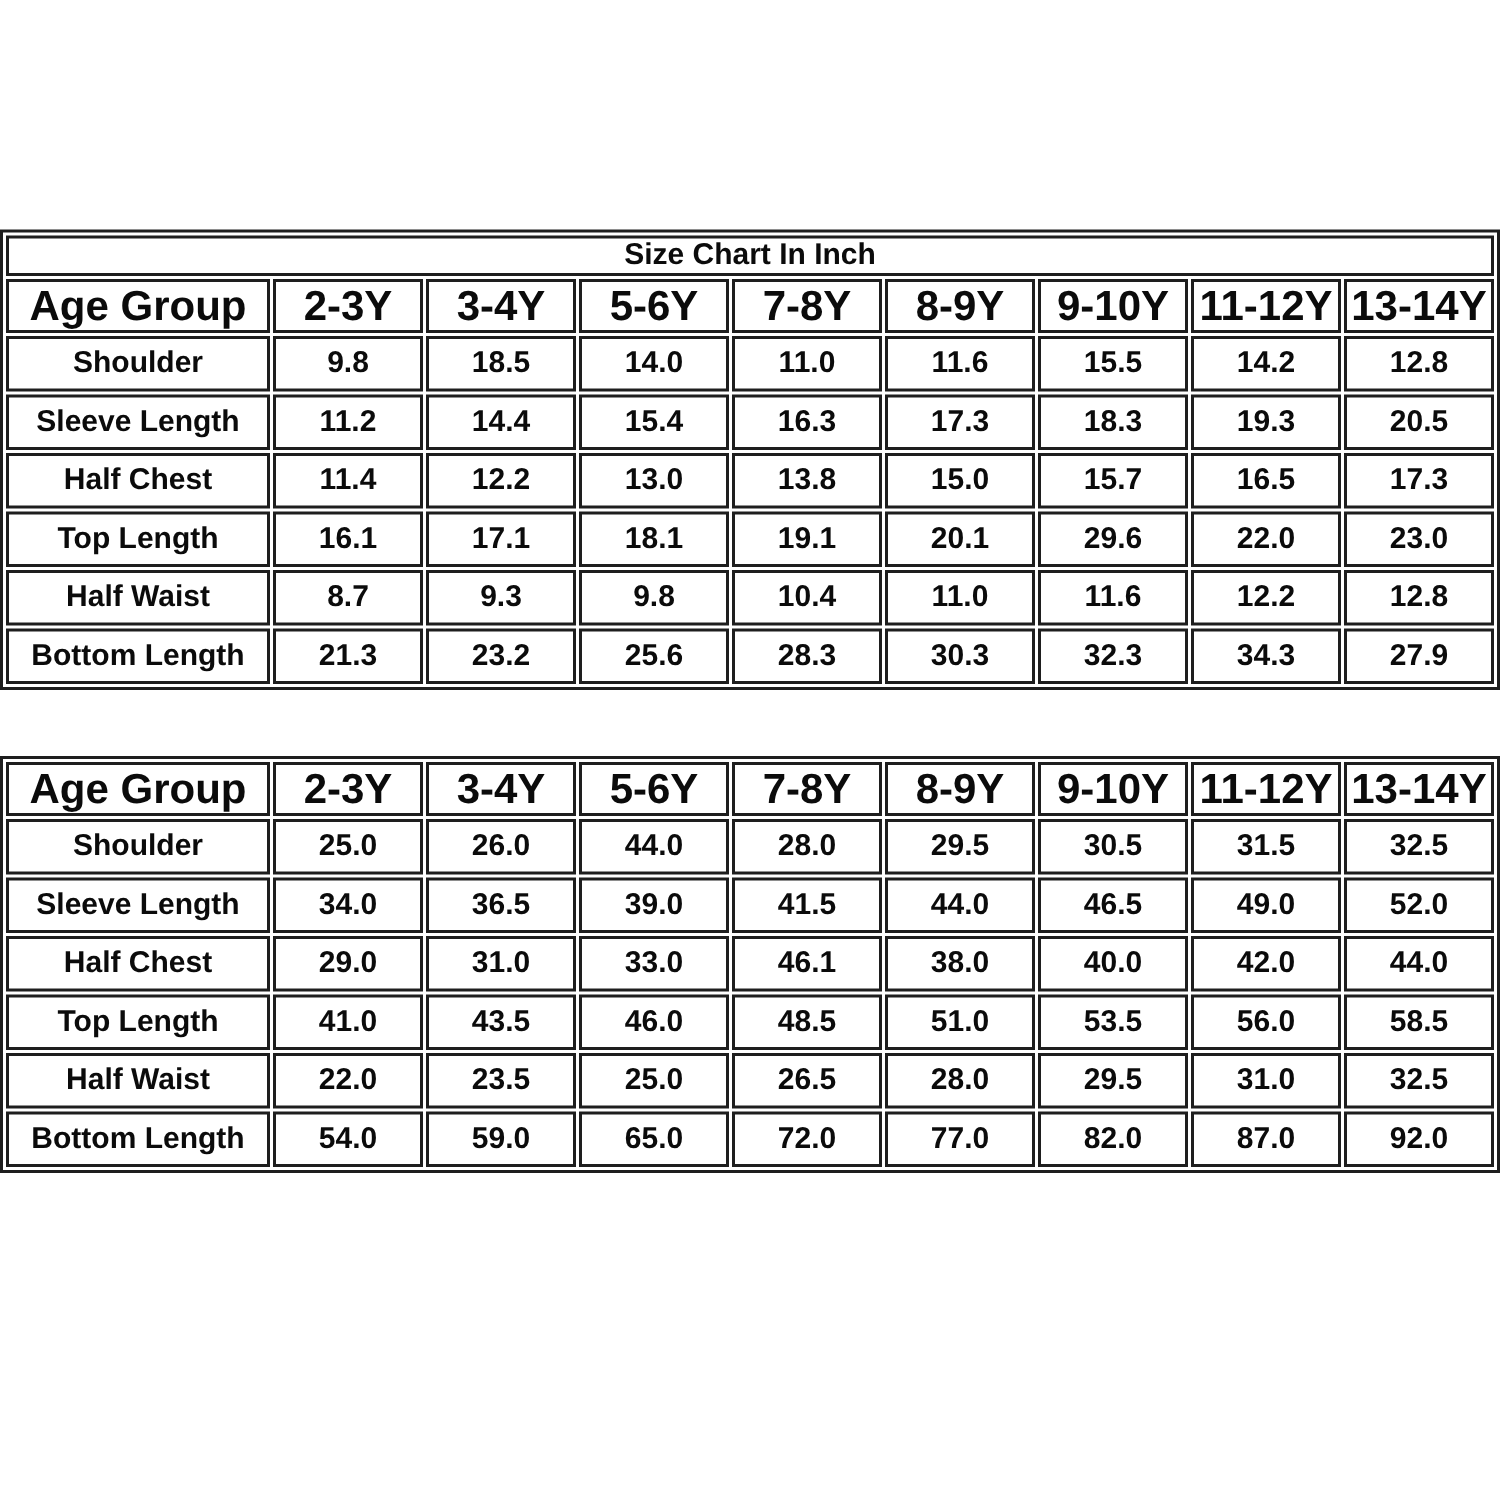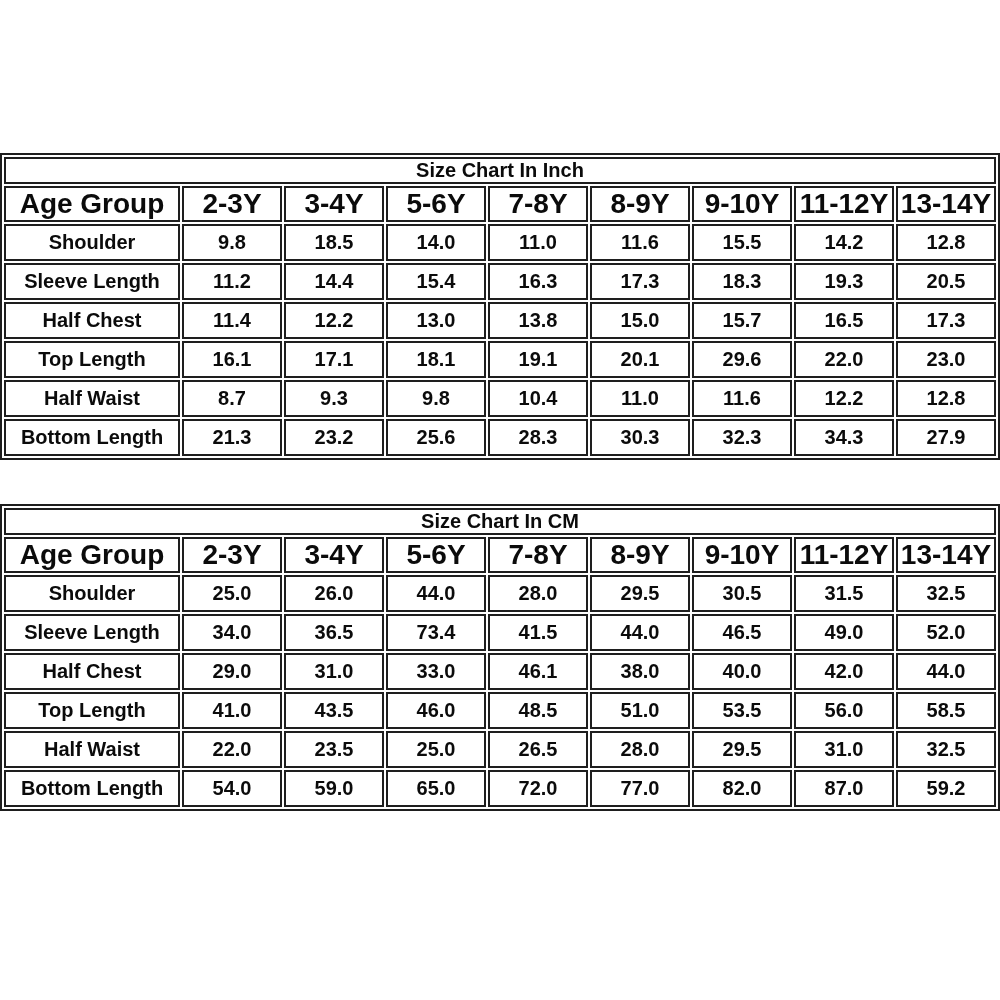--- a/index.html
+++ b/index.html
@@ -159,23 +159,20 @@
       <col>
       <col>
       <col>
       <col>
       <col>
       <col>
       <col>
       <col>
   </colgroup>
   <tbody>
-      <tr class="title-row">
-    <td class="title-cell" colspan="9">Size Chart In CM</td>
-  </tr>
   <tr class="header-row">
     <th>Age Group</th>
     <th>2-3Y</th>
     <th>3-4Y</th>
     <th>5-6Y</th>
     <th>7-8Y</th>
     <th>8-9Y</th>
     <th>9-10Y</th>
     <th>11-12Y</th>
     <th>13-14Y</th>
@@ -188,21 +185,21 @@
     <td>28.0</td>
     <td>29.5</td>
     <td>30.5</td>
     <td>31.5</td>
     <td>32.5</td>
   </tr>
   <tr class="data-row">
     <td>Sleeve Length</td>
     <td>34.0</td>
     <td>36.5</td>
-    <td>73.4</td>
+    <td>39.0</td>
     <td>41.5</td>
     <td>44.0</td>
     <td>46.5</td>
     <td>49.0</td>
     <td>52.0</td>
   </tr>
   <tr class="data-row">
     <td>Half Chest</td>
     <td>29.0</td>
     <td>31.0</td>
@@ -237,16 +234,16 @@
   </tr>
   <tr class="data-row">
     <td>Bottom Length</td>
     <td>54.0</td>
     <td>59.0</td>
     <td>65.0</td>
     <td>72.0</td>
     <td>77.0</td>
     <td>82.0</td>
     <td>87.0</td>
-    <td>59.2</td>
+    <td>92.0</td>
   </tr>
 </tbody>
   </table>
 
 </body></html>

